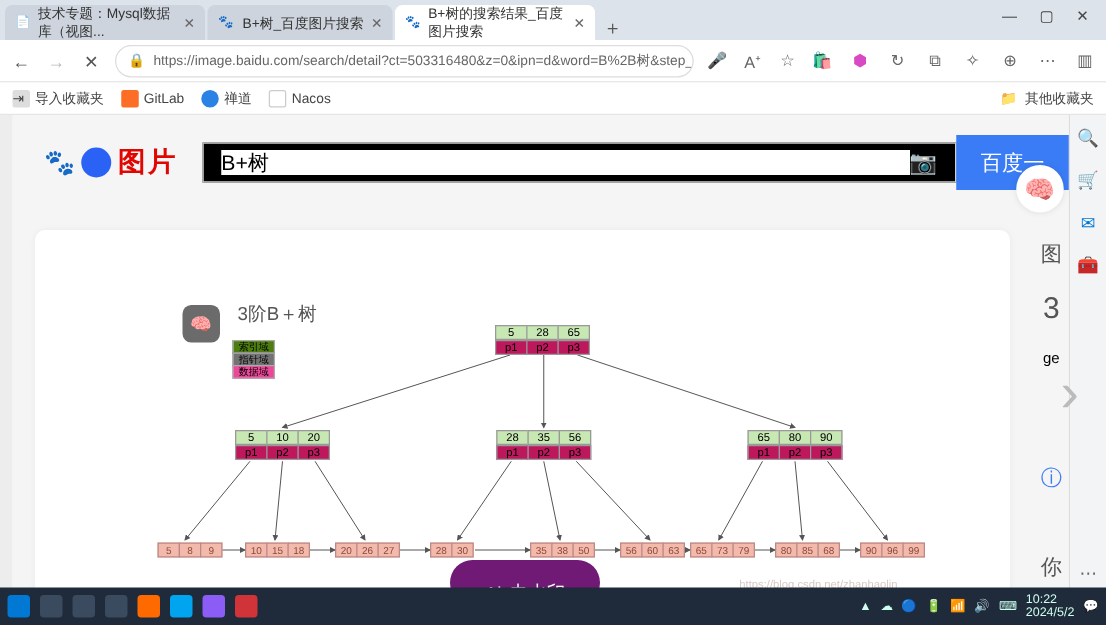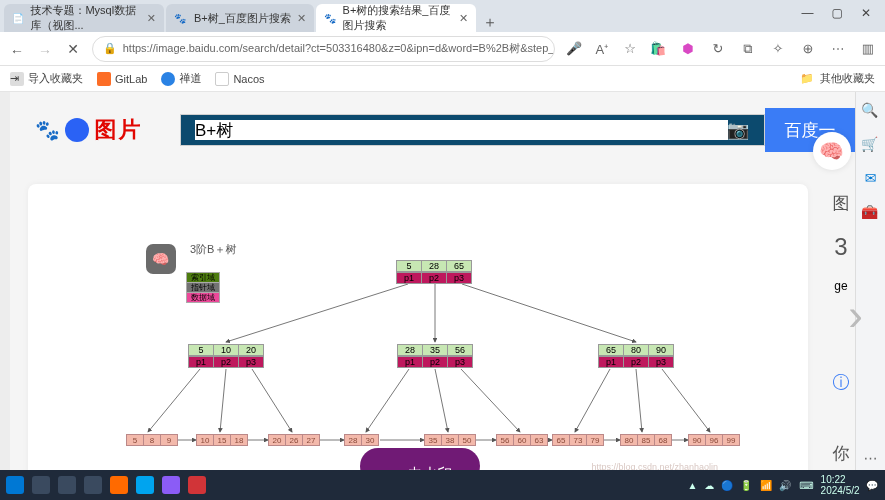--- a/index.html
+++ b/index.html
@@ -21,34 +21,34 @@
 .bm .ico{width:14px;height:14px;border-radius:2px;display:inline-block}
 .bookbar .right{margin-left:auto;display:flex;align-items:center;gap:6px}
 .content{display:flex;height:408px;background:#f5f5f5}
 .left-strip{width:10px;background:#ededed}
 .main{flex:1;position:relative;background:#f5f5f5}
 .search-row{position:absolute;top:16px;left:8px;right:0;display:flex;align-items:center;height:44px}
 .logo{width:140px;height:44px;display:flex;align-items:center;justify-content:center;color:#2a62f5;font-weight:700;gap:2px}
 .logo .paw{font-size:20px;color:#2a62f5}
 .logo .tu{color:#e10601;font-size:22px}
 .logo .pian{color:#e10601;font-size:22px}
-.searchbox{flex:1;background:#0c4a6e;height:32px;border:1px solid #d0d0d0;display:flex;align-items:center;padding:0 14px;margin-left:22px}
+.searchbox{flex:1;background:#000000;height:32px;border:1px solid #d0d0d0;display:flex;align-items:center;padding:0 14px;margin-left:4px}
 .searchbox input{border:none;flex:1;font-size:17px;outline:none}
 .cam{color:#999;font-size:18px}
 .sbtn{width:90px;height:44px;background:#3a7cf6;color:#fff;display:flex;align-items:center;justify-content:center;font-size:17px}
 .image-area{position:absolute;top:92px;left:18px;width:780px;height:310px;background:#fff;border-radius:8px;box-shadow:0 0 6px rgba(0,0,0,.05)}
 .next-arrow{position:absolute;right:-8px;top:198px;font-size:44px;color:#bbb;font-weight:200}
 .side-cut{position:absolute;right:0;top:92px;width:28px;height:300px;color:#555;font-size:17px;display:flex;flex-direction:column;align-items:center;gap:18px;padding-top:8px}
 .ai-badge{position:absolute;right:4px;top:40px;width:38px;height:38px;border-radius:50%;background:#fff;display:flex;align-items:center;justify-content:center;box-shadow:0 0 6px rgba(0,0,0,.1)}
 .brain{font-size:20px}
 .watermark-btn{position:absolute;left:350px;bottom:16px;width:120px;height:36px;background:#701a75;color:#fff;border-radius:18px;display:flex;align-items:flex-end;justify-content:center;font-size:15px;gap:6px}
 .sys-side{width:30px;background:#f3f4f6;border-left:1px solid #ddd;display:flex;flex-direction:column;align-items:center;gap:18px;padding-top:10px;font-size:14px;color:#666}
 .tree{position:relative;width:100%;height:100%}
 .knob{position:absolute;left:118px;top:60px;width:30px;height:30px;background:#6b6b6b;border-radius:7px;display:flex;align-items:center;justify-content:center;color:#fff;font-size:14px}
-.title-s{position:absolute;left:162px;top:58px;font-size:11px;color:#555}
+.title-s{position:absolute;left:162px;top:58px;font-size:15px;color:#555}
 .legend{position:absolute;left:158px;top:88px;font-size:8px}
 .legend div{border:1px solid #aaa;width:34px;height:11px;display:flex;align-items:center;justify-content:center;margin-bottom:-1px}
 .lg1{background:#4d7c0f}
 .lg2{background:#737373}
 .lg3{background:#ec4899}
 svg.lines{position:absolute;inset:0;width:100%;height:100%}
 svg.lines line{stroke:#555;stroke-width:0.8}
 .node{position:absolute;display:flex;font-size:9px}
 .cell{width:26px;height:12px;border:1px solid #999;display:flex;align-items:center;justify-content:center;margin-left:-1px}
 .cell:first-child{margin-left:0}

